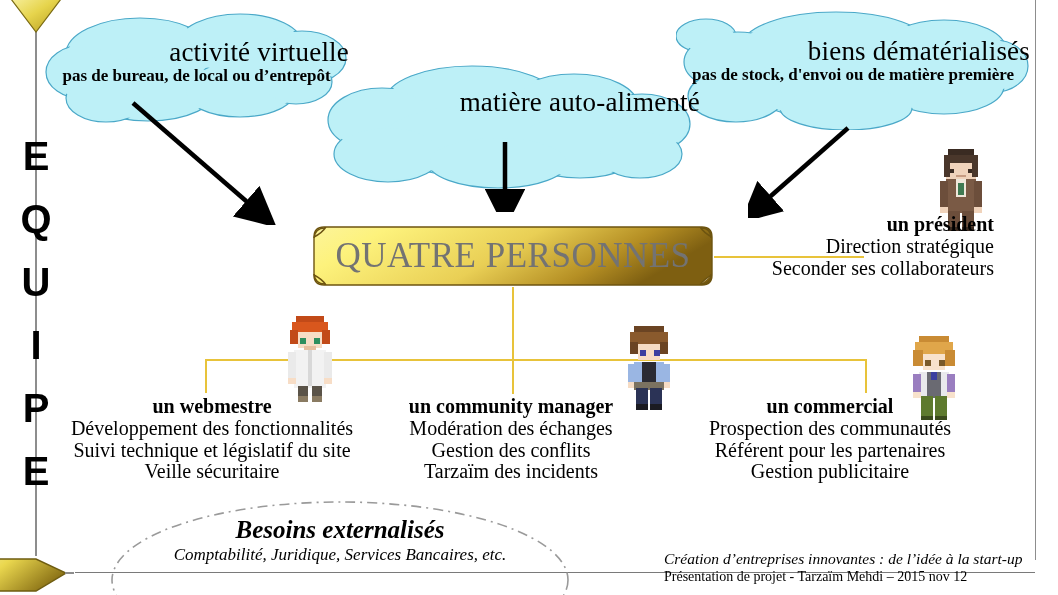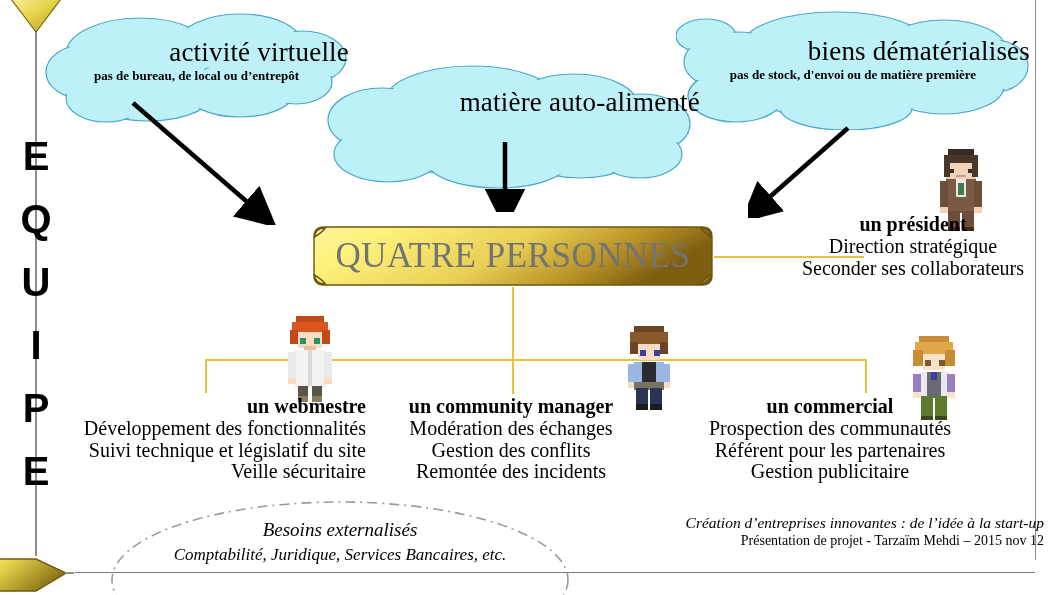--- a/index.html
+++ b/index.html
@@ -17,21 +17,21 @@
   .spine-bot{position:absolute;left:-36px;top:551px;width:110px;height:44px;}
   .equipe{position:absolute;left:8px;top:125px;width:56px;
           font-family:"Liberation Sans",sans-serif;font-weight:bold;font-size:40px;
           line-height:63px;text-align:center;color:#000;letter-spacing:0;}
   .equipe span{display:block;}
 
   
   .cloud{position:absolute;}
   .cloud .ctxt{position:absolute;left:0;width:100%;text-align:center;z-index:4;}
   .cloud .c-title{font-size:27px;line-height:30px;letter-spacing:.2px;text-align:right;}
-  .cloud .c-sub{font-family:"Liberation Serif",serif;font-weight:bold;font-size:13px;line-height:18px;}
+  .cloud .c-sub{font-family:"Liberation Serif",serif;font-weight:bold;font-size:17px;line-height:18px;}
 
   #cloud-virtual{left:44px;top:10px;width:305px;height:118px;}
   #cloud-virtual .ctxt{top:27px;}
   #cloud-auto{left:322px;top:62px;width:378px;height:130px;}
   #cloud-auto .ctxt{top:25px;}
   #cloud-biens{left:676px;top:10px;width:354px;height:120px;}
   #cloud-biens .ctxt{top:26px;}
 
   
   .arrow{position:absolute;}
@@ -46,33 +46,33 @@
   .conn{position:absolute;background:#e8c33a;}
 
   
   .sprite{position:absolute;image-rendering:pixelated;}
 
   
   .role{position:absolute;text-align:center;}
   .role .r-title{font-family:"Liberation Serif",serif;font-weight:bold;font-size:20px;line-height:24px;}
   .role .r-line{font-size:20px;line-height:21.5px;}
 
-  #role-pres{left:788px;top:212px;width:250px;}
-  #role-web{left:58px;top:394px;width:308px;text-align:right;}
+  #role-pres{left:744px;top:212px;width:250px;text-align:right;}
+  #role-web{left:58px;top:394px;width:308px;}
   #role-cm{left:366px;top:394px;width:290px;}
   #role-com{left:686px;top:394px;width:288px;}
 
   
   #ellipse{position:absolute;left:110px;top:500px;width:460px;height:160px;}
   #ellipse .etxt{position:absolute;left:0;top:16px;width:100%;text-align:center;}
-  .e-title{font-size:19px;font-weight:normal;font-style:italic;line-height:28px;}
+  .e-title{font-size:25px;font-weight:bold;font-style:italic;line-height:28px;}
   .e-sub{font-size:17px;font-style:italic;line-height:22px;}
 
   
-  #footer{position:absolute;right:14px;top:513px;width:380px;text-align:right;}
+  #footer{position:absolute;right:14px;top:549px;width:380px;}
   .f-line1{font-size:15.5px;font-style:italic;line-height:19px;}
   .f-line2{font-size:14px;line-height:18px;}
 </style>
 </head>
 <body>
 
 <div id="slide">
 
   <div class="edge-v"></div>
   <div class="edge-h"></div>
@@ -347,21 +347,21 @@
     <div class="r-title">un webmestre</div>
     <div class="r-line">Développement des fonctionnalités</div>
     <div class="r-line">Suivi technique et législatif du site</div>
     <div class="r-line">Veille sécuritaire</div>
   </div>
 
   <div class="role" id="role-cm">
     <div class="r-title">un community manager</div>
     <div class="r-line">Modération des échanges</div>
     <div class="r-line">Gestion des conflits</div>
-    <div class="r-line">Remontée des incidents</div>
+    <div class="r-line">Tarzaïm des incidents</div>
   </div>
 
   <div class="role" id="role-com">
     <div class="r-title">un commercial</div>
     <div class="r-line">Prospection des communautés</div>
     <div class="r-line">Référent pour les partenaires</div>
     <div class="r-line">Gestion publicitaire</div>
   </div>
 
   <div id="ellipse">

